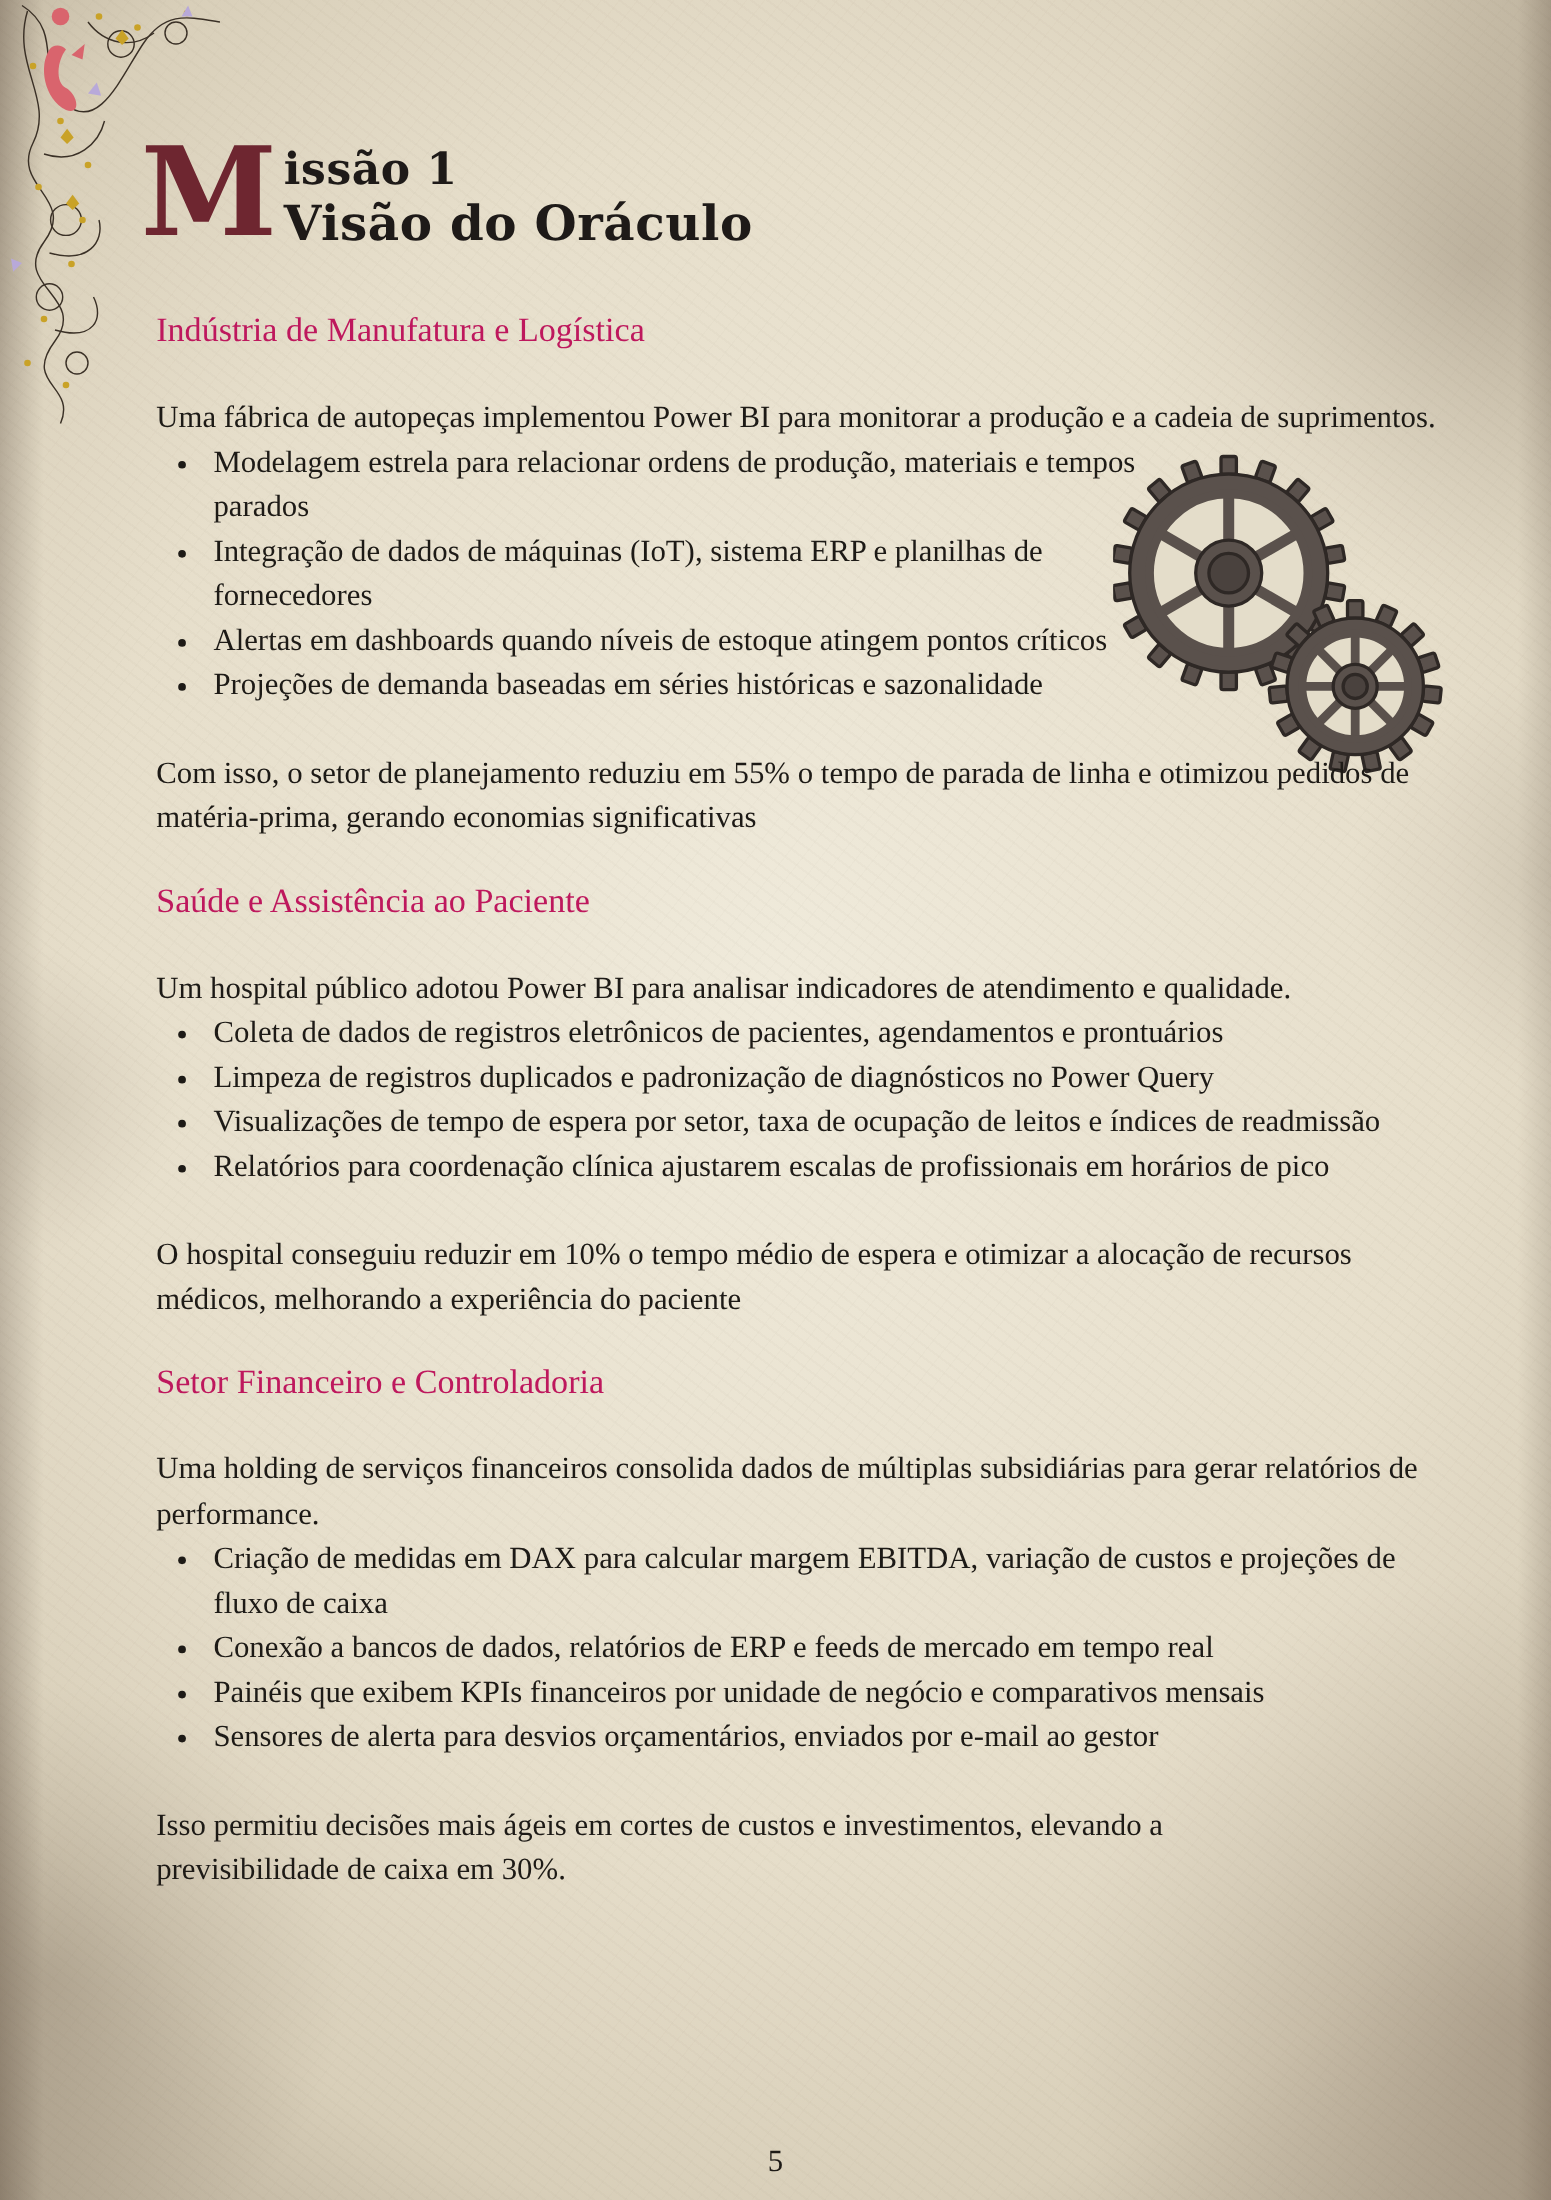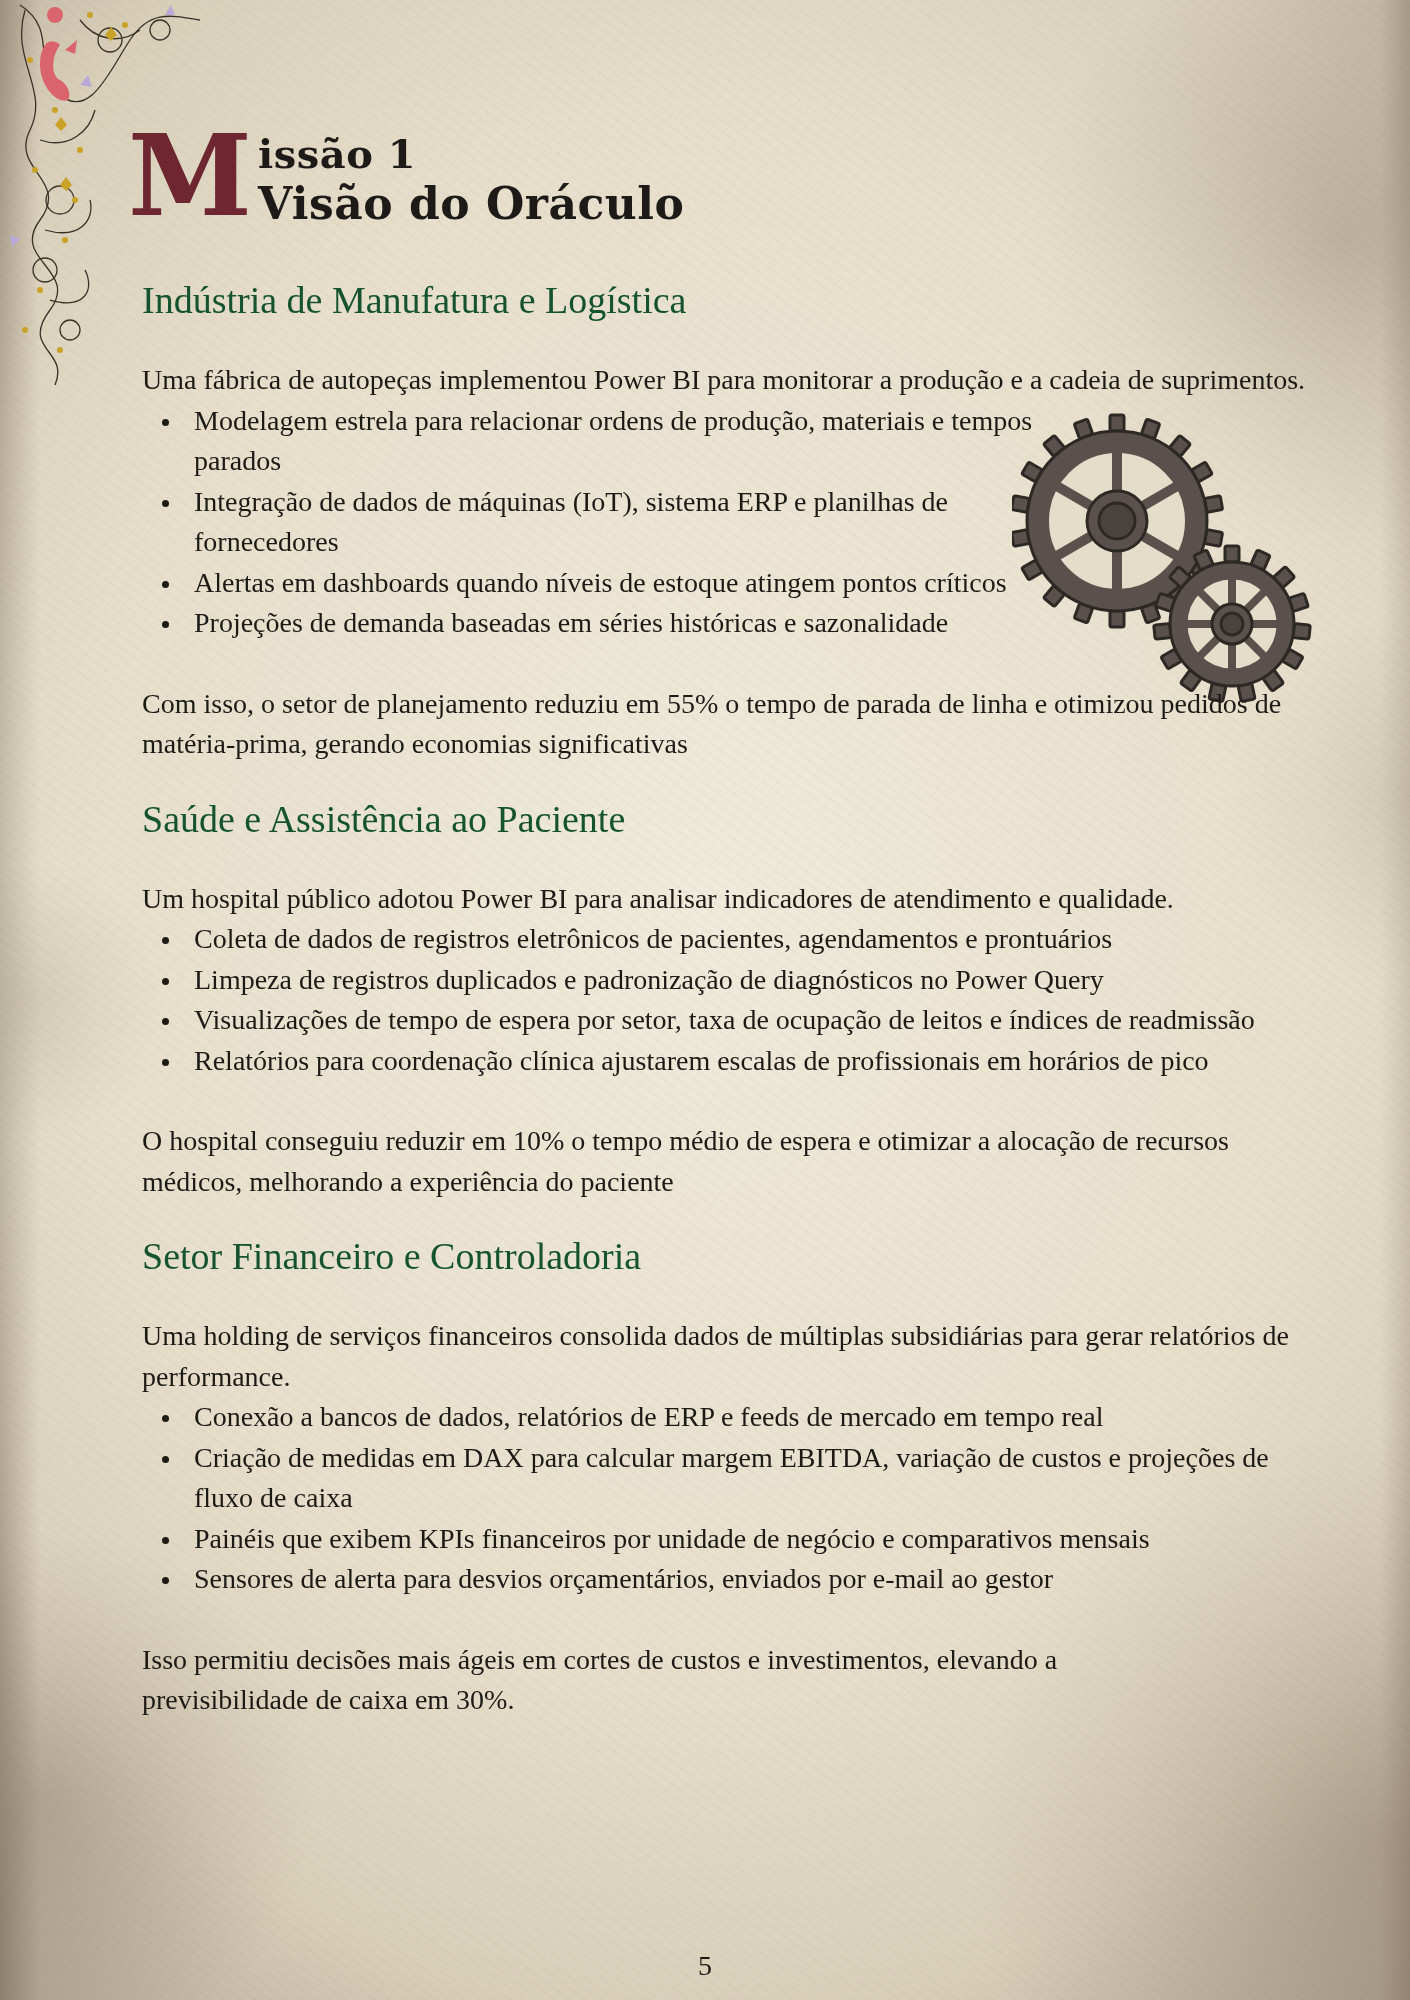--- a/index.html
+++ b/index.html
@@ -48,21 +48,21 @@
     }
     .title-line.l1 { top: 2px; }
     .title-line.l2 { top: 50px; font-size: 44px; }
 
     
     .content {
       position: absolute; left: 142px; top: 280px; width: 1185px;
       font-size: 28px; line-height: 40.5px;
     }
     .section-heading {
-      color: #14532d; font-size: 38px; line-height: 40px; margin: 0;
+      color: #be185d; font-size: 31px; line-height: 40px; margin: 0;
       font-weight: normal;
     }
     .intro { margin: 40px 0 0 0; }
     .bullets { list-style: none; margin: 0; padding: 0 0 0 52px; }
     .bullets li { position: relative; }
     .bullets li::before {
       content: ""; position: absolute; left: -32px; top: 18px;
       width: 7px; height: 7px; border-radius: 50%; background: #1d1a16;
     }
     .conclusion { margin: 40px 0 0 0; }
@@ -225,22 +225,22 @@
       <li>Visualizações de tempo de espera por setor, taxa de ocupação de leitos e índices de readmissão</li>
       <li>Relatórios para coordenação clínica ajustarem escalas de profissionais em horários de pico</li>
     </ul>
     <p class="conclusion">O hospital conseguiu reduzir em 10% o tempo médio de espera e otimizar a alocação de recursos médicos, melhorando a experiência do paciente</p>
   </section>
 
   <section class="sec">
     <h2 class="section-heading">Setor Financeiro e Controladoria</h2>
     <p class="intro">Uma holding de serviços financeiros consolida dados de múltiplas subsidiárias para gerar relatórios de performance.</p>
     <ul class="bullets">
+      <li>Criação de medidas em DAX para calcular margem EBITDA, variação de custos e projeções de fluxo de caixa</li>
       <li>Conexão a bancos de dados, relatórios de ERP e feeds de mercado em tempo real</li>
-      <li>Criação de medidas em DAX para calcular margem EBITDA, variação de custos e projeções de fluxo de caixa</li>
       <li>Painéis que exibem KPIs financeiros por unidade de negócio e comparativos mensais</li>
       <li>Sensores de alerta para desvios orçamentários, enviados por e-mail ao gestor</li>
     </ul>
     <p class="conclusion" style="width:1050px">Isso permitiu decisões mais ágeis em cortes de custos e investimentos, elevando a previsibilidade de caixa em 30%.</p>
   </section>
 </div>
 
 <div class="page-number">5</div>
 
 </body></html>

